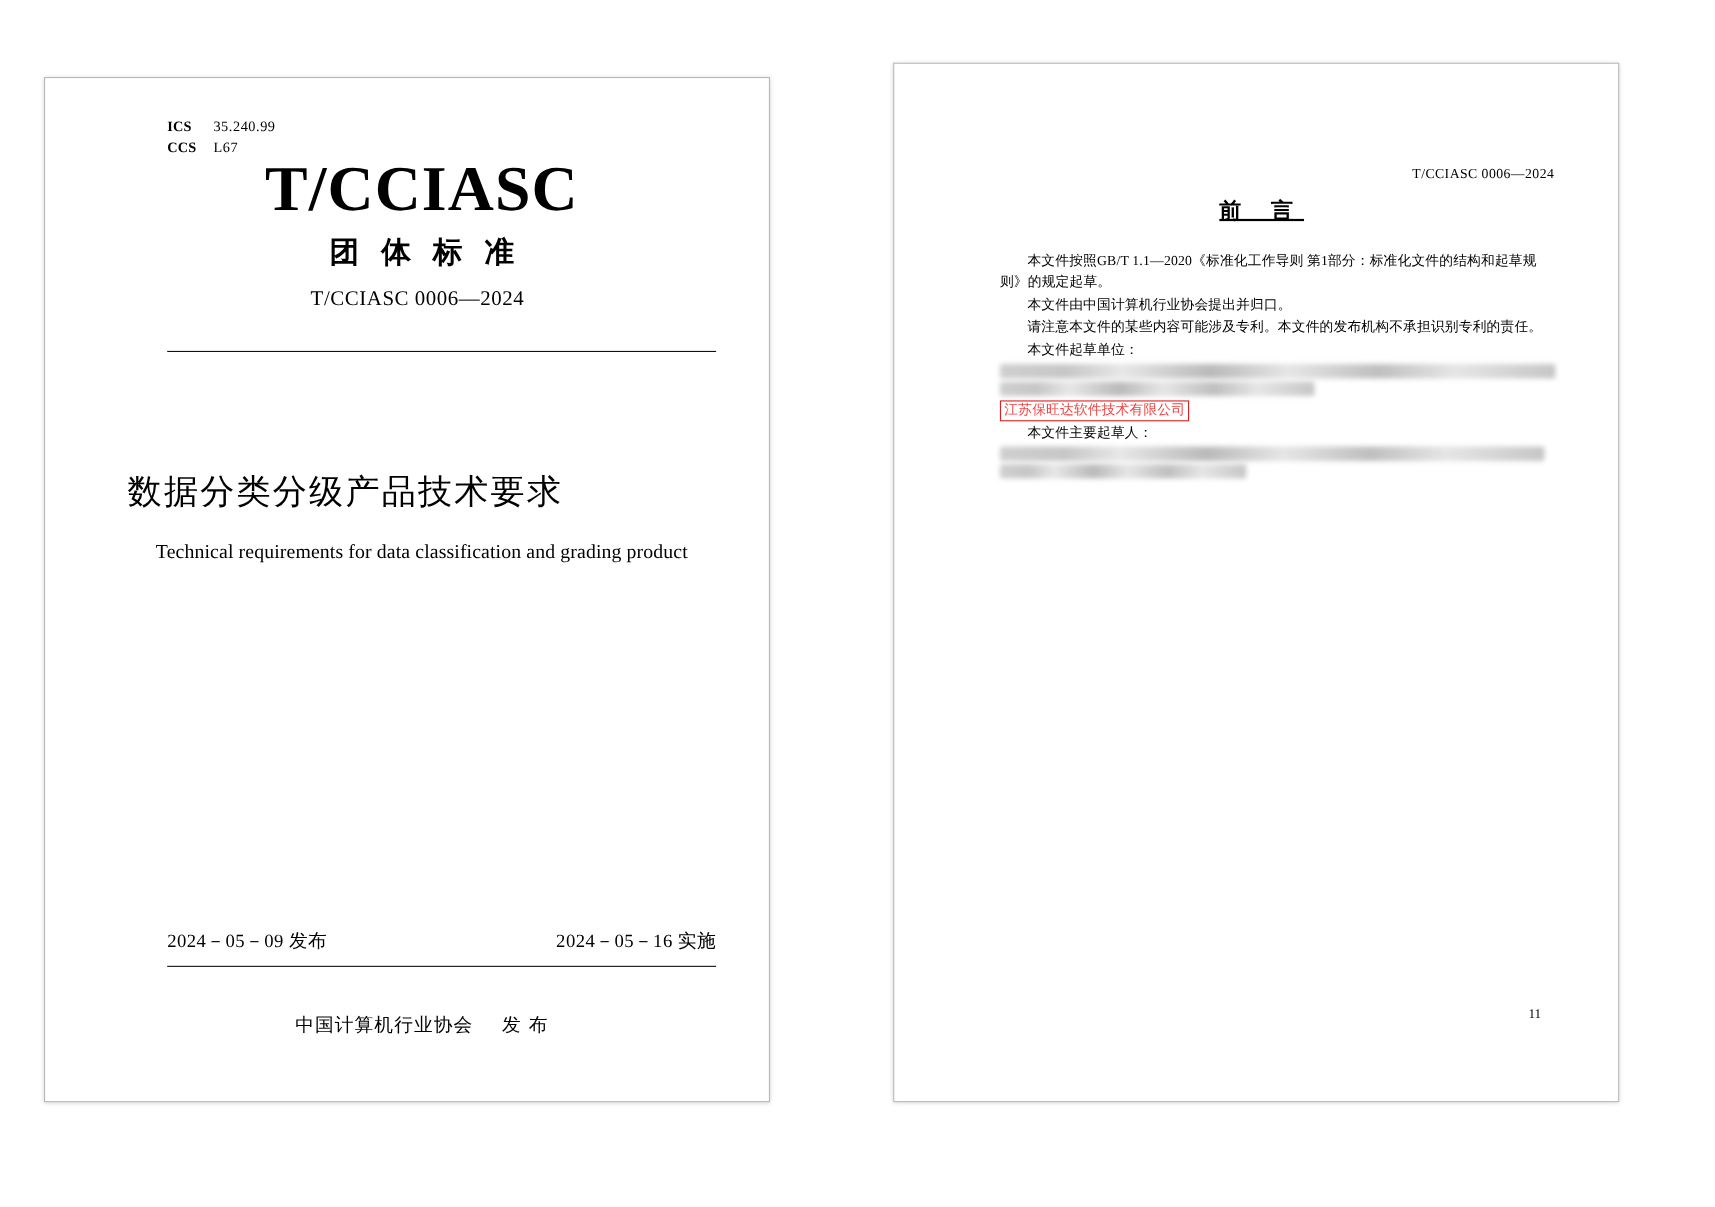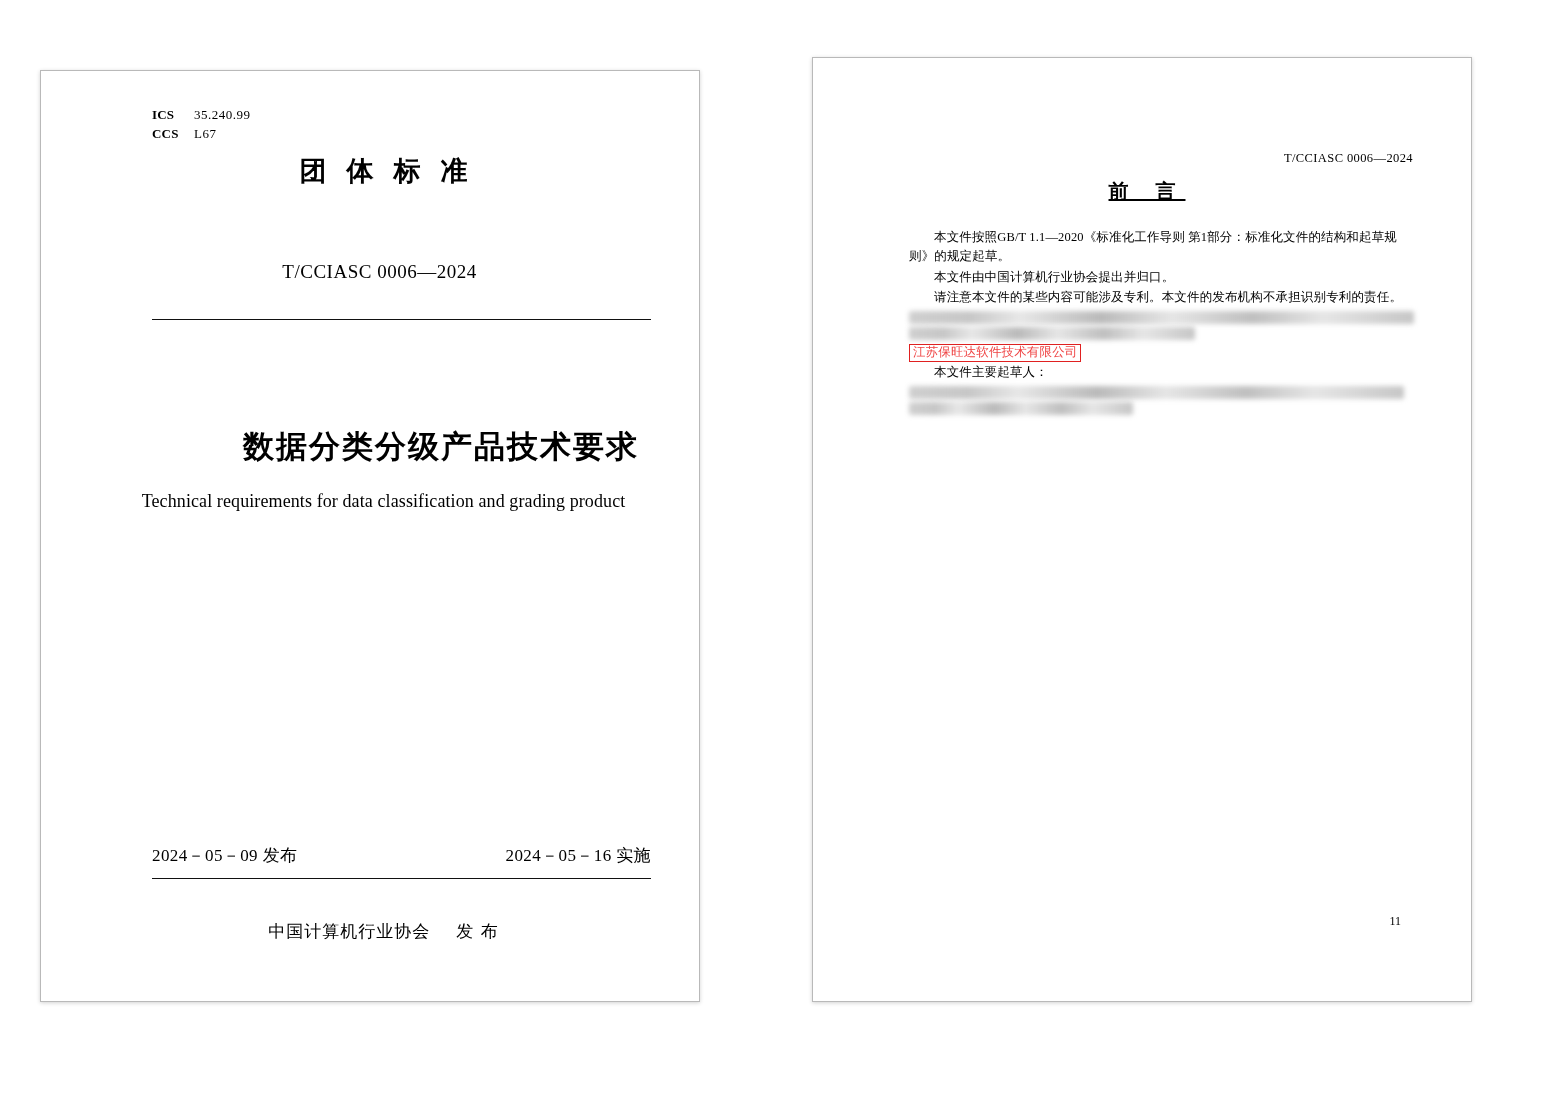--- a/index.html
+++ b/index.html
@@ -99,23 +99,23 @@
     left: 36px;
     right: 0px;
     border-top: 1.3px solid #111;
   }
 
   .title-zh {
     position: absolute;
     top: 355px;
     left: 0;
     right: 12px;
-    text-align: right;
+    text-align: left;
     font-family: "DejaVu Sans", sans-serif;
-    font-weight: bold;
+    font-weight: normal;
     font-size: 31px;
     letter-spacing: 2px;
   }
   .title-en {
     position: absolute;
     top: 420px;
     left: 0;
     right: 0;
     text-align: center;
     font-size: 18px;
@@ -244,20 +244,21 @@
         <span class="ics-label">ICS</span>
         <span class="ics-value">35.240.99</span>
       </div>
       <div class="ics-row">
         <span class="ics-label">CCS</span>
         <span class="ics-value">L67</span>
       </div>
     </div>
 
     <div class="brand">
+      <div class="brand-main">T/CCIASC</div>
       <div class="brand-sub">团体标准</div>
     </div>
 
     <div class="std-no">T/CCIASC 0006—2024</div>
 
     <div class="cover-rule"></div>
 
     <div class="title-zh">数据分类分级产品技术要求</div>
     <div class="title-en">Technical requirements for data classification and grading product</div>
 
@@ -277,20 +278,21 @@
 <div class="page" id="page-foreword">
 
   <div class="fw-header">T/CCIASC 0006—2024</div>
 
   <div class="fw-title">前 言</div>
 
   <div class="fw-body">
     <p class="indent">本文件按照GB/T 1.1—2020《标准化工作导则 第1部分：标准化文件的结构和起草规则》的规定起草。</p>
     <p class="indent">本文件由中国计算机行业协会提出并归口。</p>
     <p class="indent">请注意本文件的某些内容可能涉及专利。本文件的发布机构不承担识别专利的责任。</p>
+    <p class="indent">本文件起草单位：</p>
 
     <div class="blur-line w1"></div>
     <div class="blur-line w2"></div>
 
     <div>
       <span class="highlight-org">江苏保旺达软件技术有限公司</span>
     </div>
 
     <p class="indent">本文件主要起草人：</p>
 

